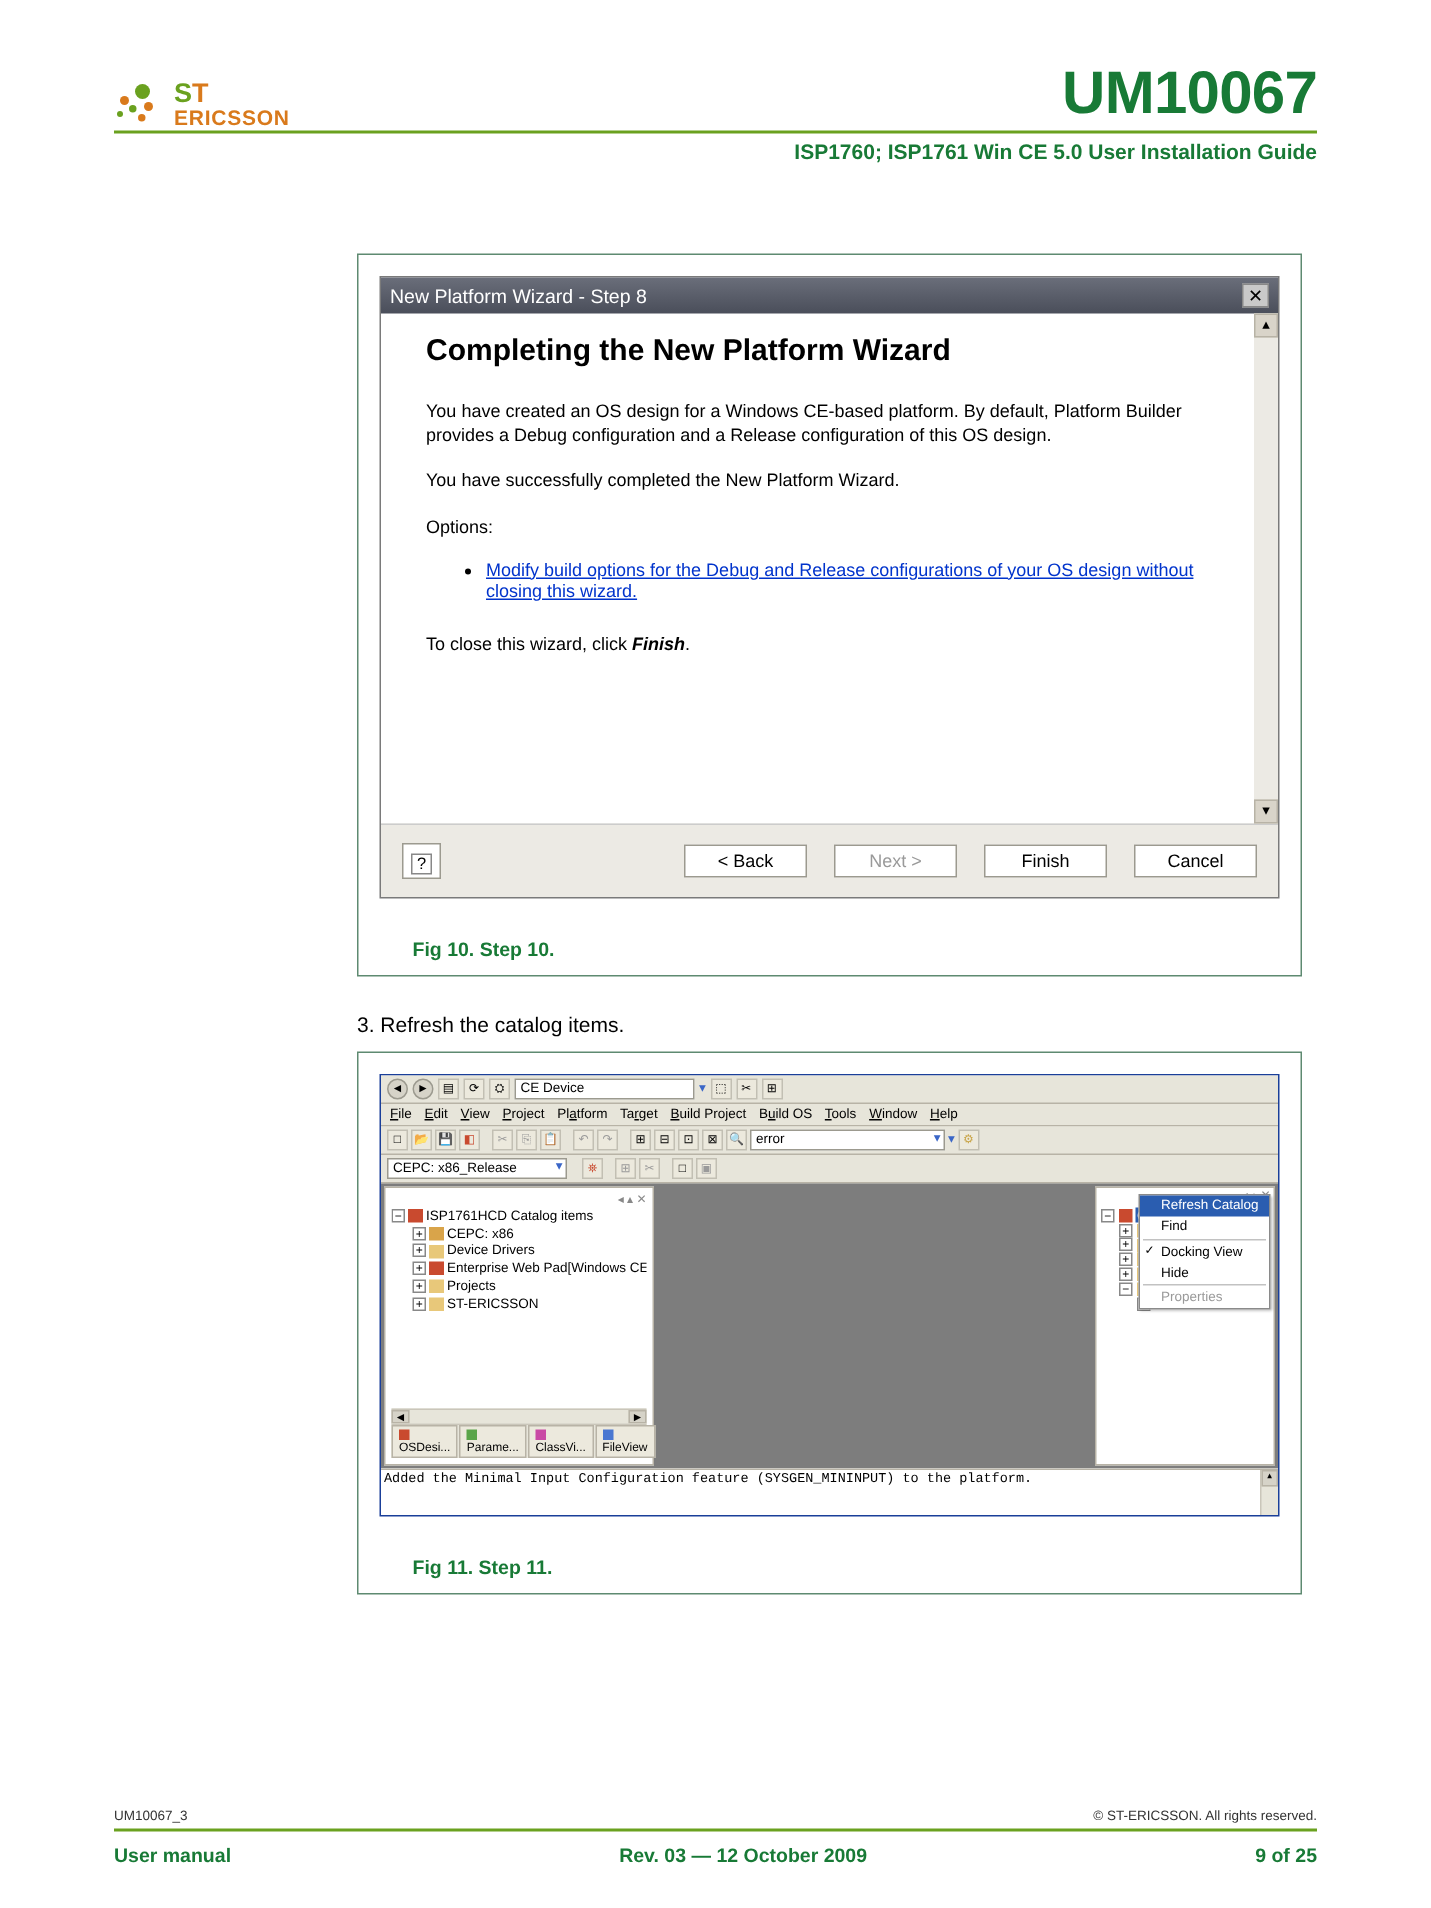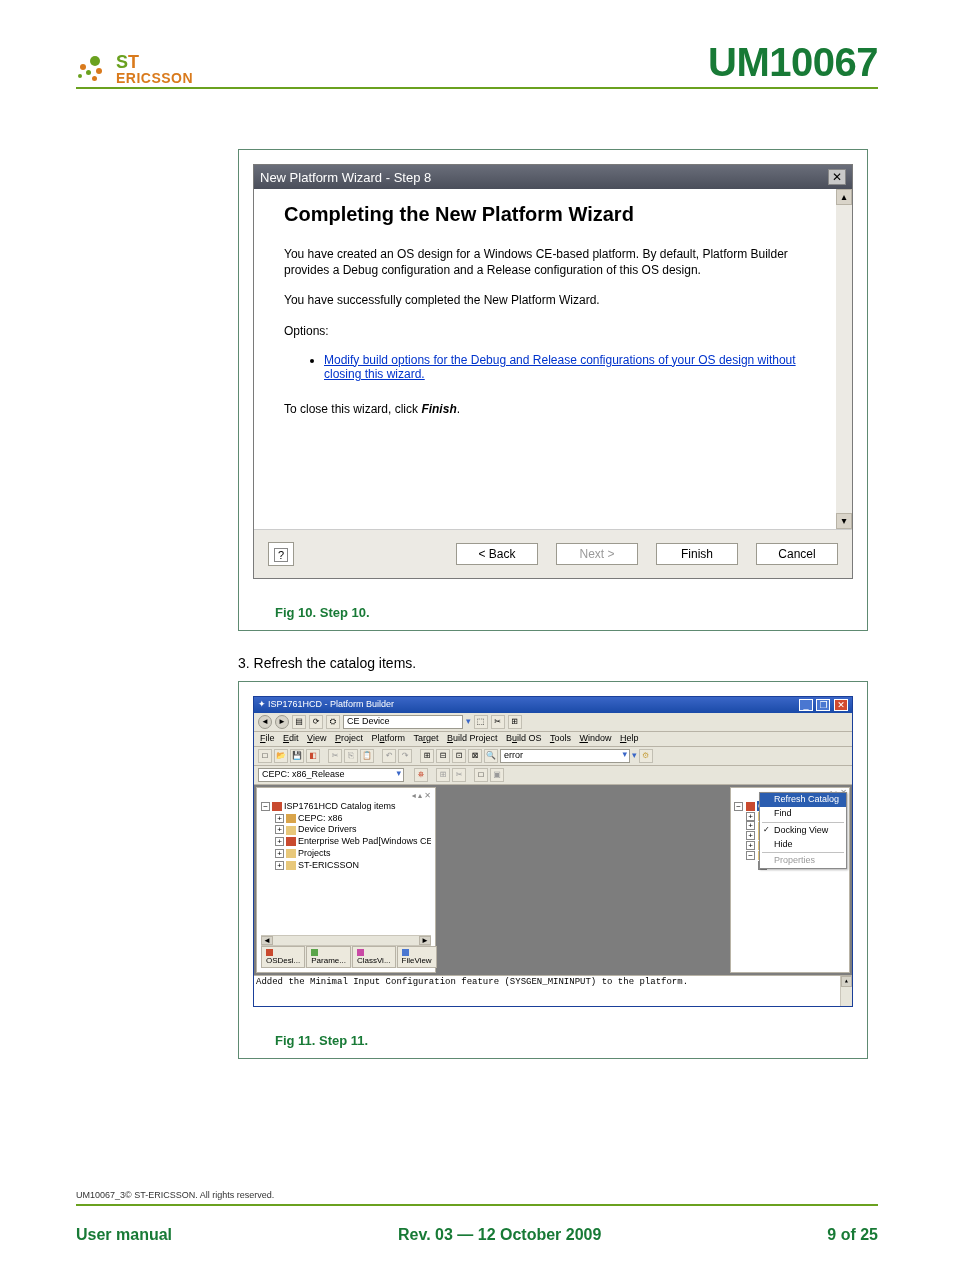--- a/index.html
+++ b/index.html
@@ -309,29 +309,29 @@
     display:block; text-align:center; font-size:8px; background:#d6d3c8; border:1px solid #b8b3a6;
   }
 
   
   .footer-block {
     position: absolute;
     left: 76px; right: 76px;
     bottom: 28px;
   }
   .foot-meta {
-    display: flex; 
+    display: flex; justify-content: space-between;
     font-size: 9px; color: #333;
     margin-bottom: 4px;
   }
   .foot-hr { border: none; border-top: 2px solid #6aa11f; }
   .foot-main {
     display: flex; justify-content: space-between;
-    font-size: 16px; font-weight: bold; color: #187a36;
-    margin-top: 20px;
+    font-size: 13px; font-weight: bold; color: #187a36;
+    margin-top: 8px;
   }
 </style>
 </head>
 <body>
 
 <div class="page">
 
   <div class="header-row">
     <div class="logo">
       <div class="logo-dots">
@@ -343,20 +343,21 @@
         <span style="background:#d97a1c; left:16px; top:22px; width:5px; height:5px;"></span>
       </div>
       <div class="logo-text">
         <div class="st"><span class="s-green">S</span><span class="t-orange">T</span></div>
         <div class="eric">ERICSSON</div>
       </div>
     </div>
     <div class="doc-id">UM10067</div>
   </div>
   <hr class="hr-green">
+  <div class="subhead">ISP1760; ISP1761 Win CE 5.0 User Installation Guide</div>
 
   <div class="figure-frame">
     <div class="wizard">
       <div class="wizard-title">
         <span>New Platform Wizard - Step 8</span>
         <span class="wizard-close">✕</span>
       </div>
       <div class="wizard-body">
         <span class="scroll-up">▴</span>
         <span class="scroll-down">▾</span>
@@ -382,28 +383,20 @@
         <div class="wizard-btn">Cancel</div>
       </div>
     </div>
     <div class="caption">Fig 10.  Step 10.</div>
   </div>
 
   <div class="step-text">3.  Refresh the catalog items.</div>
 
   <div class="pb-frame">
     <div class="pb-window">
-      <div class="pb-title">
-        <span>✦ <span>ISP1761HCD - Platform Builder</span></span>
-        <span class="pb-wincontrols">
-          <span class="min">_</span>
-          <span class="max">❐</span>
-          <span class="close">✕</span>
-        </span>
-      </div>
       <div class="pb-toolbar">
         <span class="nav-btn">◄</span>
         <span class="nav-btn">►</span>
         <span class="tbtn">▤</span>
         <span class="tbtn">⟳</span>
         <span class="tbtn">⛭</span>
         <span class="sel" style="width:120px;">CE Device</span>
         <span style="color:#3a66c7;">▾</span>
         <span class="tbtn">⬚</span>
         <span class="tbtn">✂</span>
@@ -438,21 +431,21 @@
         <span class="tbtn">⊞</span>
         <span class="tbtn">⊟</span>
         <span class="tbtn">⊡</span>
         <span class="tbtn">⊠</span>
         <span class="tbtn" style="color:#c94a2f">🔍</span>
         <span class="combo" style="width:130px;">error</span>
         <span style="color:#3a66c7;">▾</span>
         <span class="tbtn" style="color:#c9a54a">⚙</span>
       </div>
       <div class="pb-toolbar2">
-        <span class="combo" style="width:146px;">CEPC: x86_Release</span>
+        <span class="combo" style="width:120px;">CEPC: x86_Release</span>
         <span style="width:6px"></span>
         <span class="tbtn" style="color:#c94a2f">⛯</span>
         <span style="width:4px"></span>
         <span class="tbtn disabled">⊞</span>
         <span class="tbtn disabled">✂</span>
         <span style="width:4px"></span>
         <span class="tbtn">□</span>
         <span class="tbtn disabled">▣</span>
       </div>
       <div class="pb-main">

